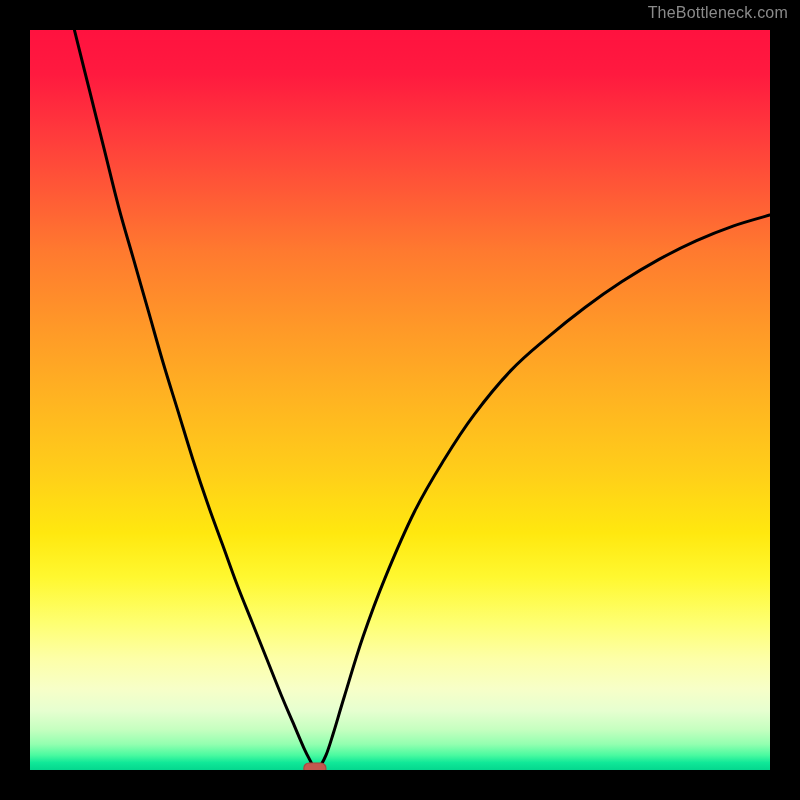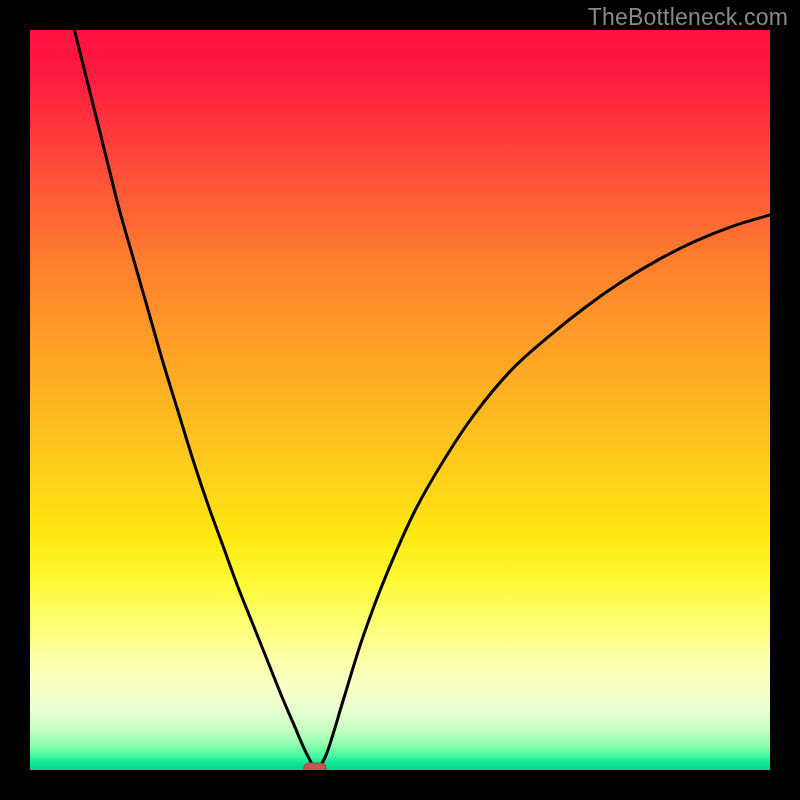--- a/index.html
+++ b/index.html
@@ -54,21 +54,21 @@
     position: absolute;
     inset: 0;
     width: 100%;
     height: 100%;
   }
   .watermark {
     position: absolute;
     top: 4px;
     right: 12px;
     color: #8a8a8a;
-    font-size: 23px;
+    font-size: 16px;
     font-weight: 500;
     letter-spacing: 0.2px;
     user-select: none;
   }
 </style>
 </head>
 <body>
 
 <div class="frame">
   <div class="watermark">TheBottleneck.com</div>

